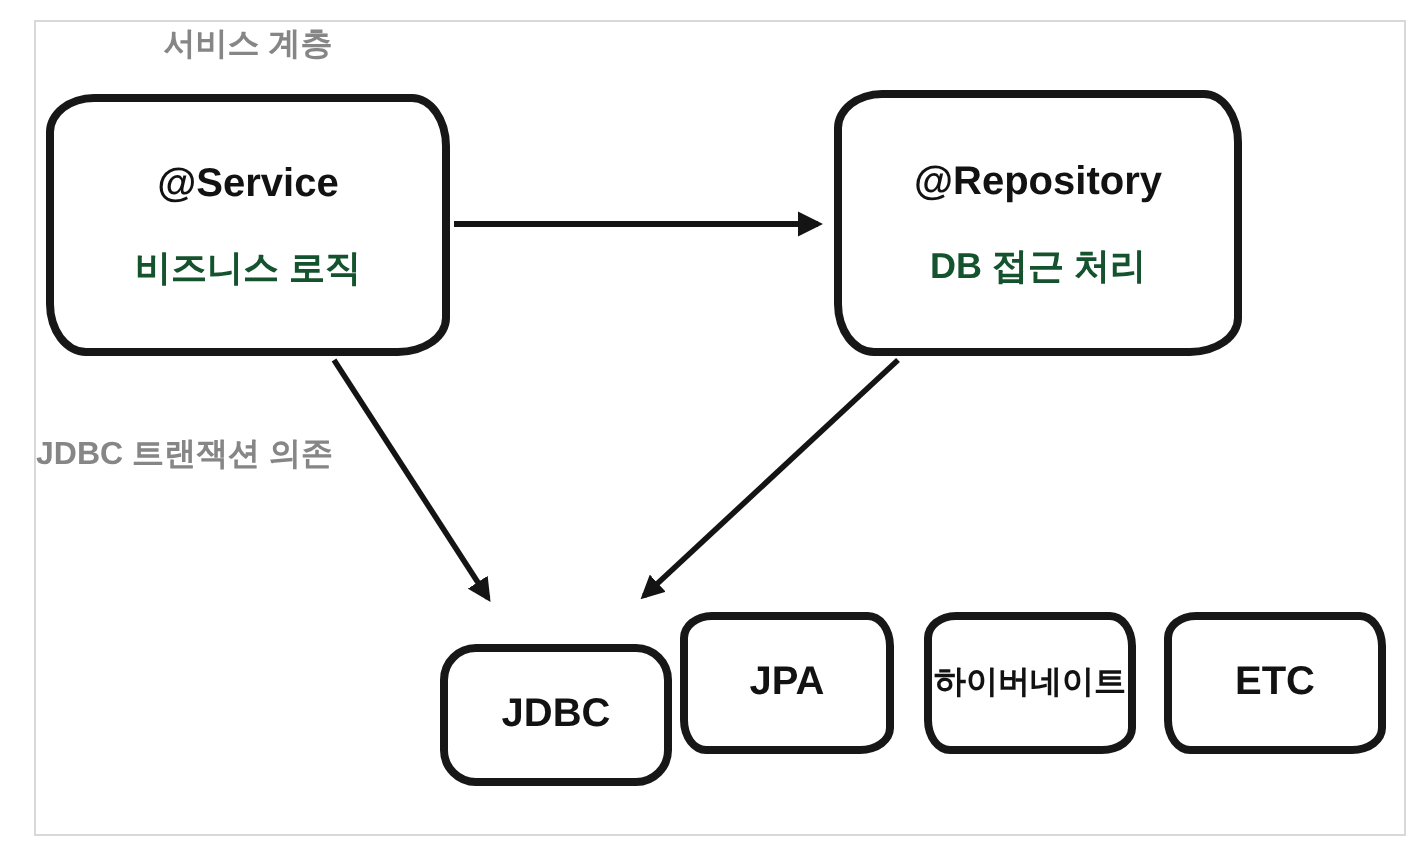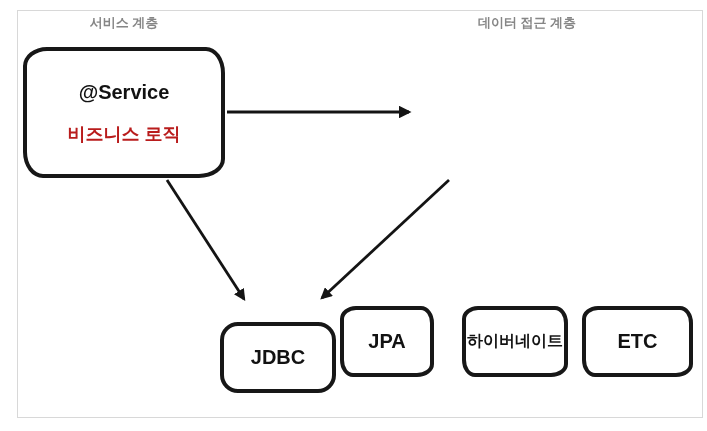--- a/index.html
+++ b/index.html
@@ -19,39 +19,39 @@
   .sketch-box {
     position: absolute; background: #ffffff;
     border: 4px solid #171717;
     display: flex; flex-direction: column; align-items: center; justify-content: center;
     gap: 20px;
   }
   .node-big { border-radius: 24px 19px 26px 20px / 19px 26px 19px 26px; }
   .node-small { border-radius: 16px 13px 17px 13px / 13px 17px 13px 17px; }
 
   .node-title { font-size: 20px; font-weight: bold; color: #121212; line-height: 1.2; }
-  .node-subtitle { font-size: 18px; font-weight: bold; color: #b91c1c; line-height: 1.2; }
+  .node-subtitle { font-size: 18px; font-weight: bold; color: #14532d; line-height: 1.2; }
   .tech-label { font-size: 20px; font-weight: bold; color: #121212; }
   .tech-label-sm { font-size: 16px; font-weight: bold; color: #121212; }
 
   .gray-label {
     position: absolute; color: #868686; font-weight: bold;
-    font-size: 13px; line-height: 22px; white-space: nowrap;
+    font-size: 16px; line-height: 22px; white-space: nowrap;
   }
   .centered { text-align: center; }
 
   
   .service-layer-label   { left: 23px;  top: 12px;  width: 202px; }
   .data-layer-label      { left: 417px; top: 12px;  width: 220px; }
   .service-node          { left: 23px;  top: 47px;  width: 202px; height: 131px; }
   .repository-node       { left: 417px; top: 45px;  width: 204px; height: 133px; }
   .jdbc-transaction-label{ left: 18px;  top: 217px; }
   .jdbc-usage-label      { left: 432px; top: 217px; }
   .tech-jdbc             { left: 220px; top: 322px; width: 116px; height: 71px; border-radius: 18px; }
-  .tech-jpa              { left: 340px; top: 306px; width: 94px; height: 71px; }
+  .tech-jpa              { left: 340px; top: 306px; width: 107px; height: 71px; }
   .tech-hibernate        { left: 462px; top: 306px; width: 106px; height: 71px; }
   .tech-etc              { left: 582px; top: 306px; width: 111px; height: 71px; }
   .bottom-caption        { left: 330px; top: 394px; width: 212px; }
 </style>
 </head>
 <body>
 
 <div class="canvas">
 
   <div class="frame"></div>
@@ -62,28 +62,32 @@
         <path d="M0,0 L10,5 L0,10 z" fill="#141414"></path>
       </marker>
     </defs>
     <line x1="227" y1="112" x2="409" y2="112" stroke="#141414" stroke-width="3" marker-end="url(#arrowhead)"></line>
     <line x1="167" y1="180" x2="244" y2="299" stroke="#141414" stroke-width="2.8" marker-end="url(#arrowhead)"></line>
     <line x1="449" y1="180" x2="322" y2="298" stroke="#141414" stroke-width="2.8" marker-end="url(#arrowhead)"></line>
   </svg>
 
   <div class="gray-label centered service-layer-label">서비스 계층</div>
 
-  <div class="gray-label centered data-layer-label">데이터 접근 계층</div>
 
   <div class="sketch-box node-big service-node">
     <div class="node-title">@Service</div>
     <div class="node-subtitle">비즈니스 로직</div>
   </div>
 
+  <div class="sketch-box node-big repository-node">
+    <div class="node-title">@Repository</div>
+    <div class="node-subtitle">DB 접근 처리</div>
+  </div>
 
+  <div class="gray-label jdbc-transaction-label">JDBC 트랜잭션 의존</div>
 
 
   <div class="sketch-box node-small tech-jdbc">
     <div class="tech-label">JDBC</div>
   </div>
 
   <div class="sketch-box node-small tech-jpa">
     <div class="tech-label">JPA</div>
   </div>
 

